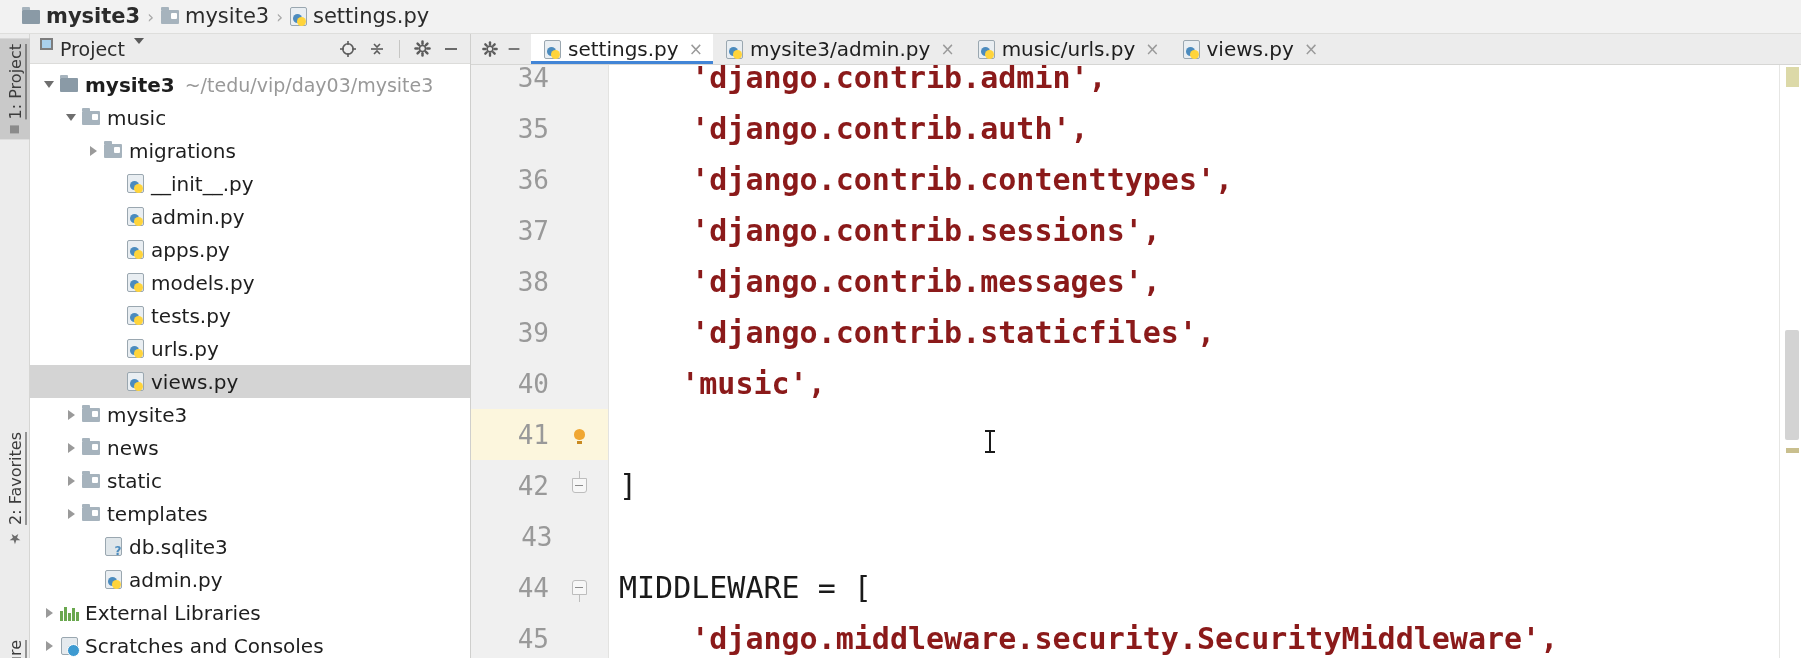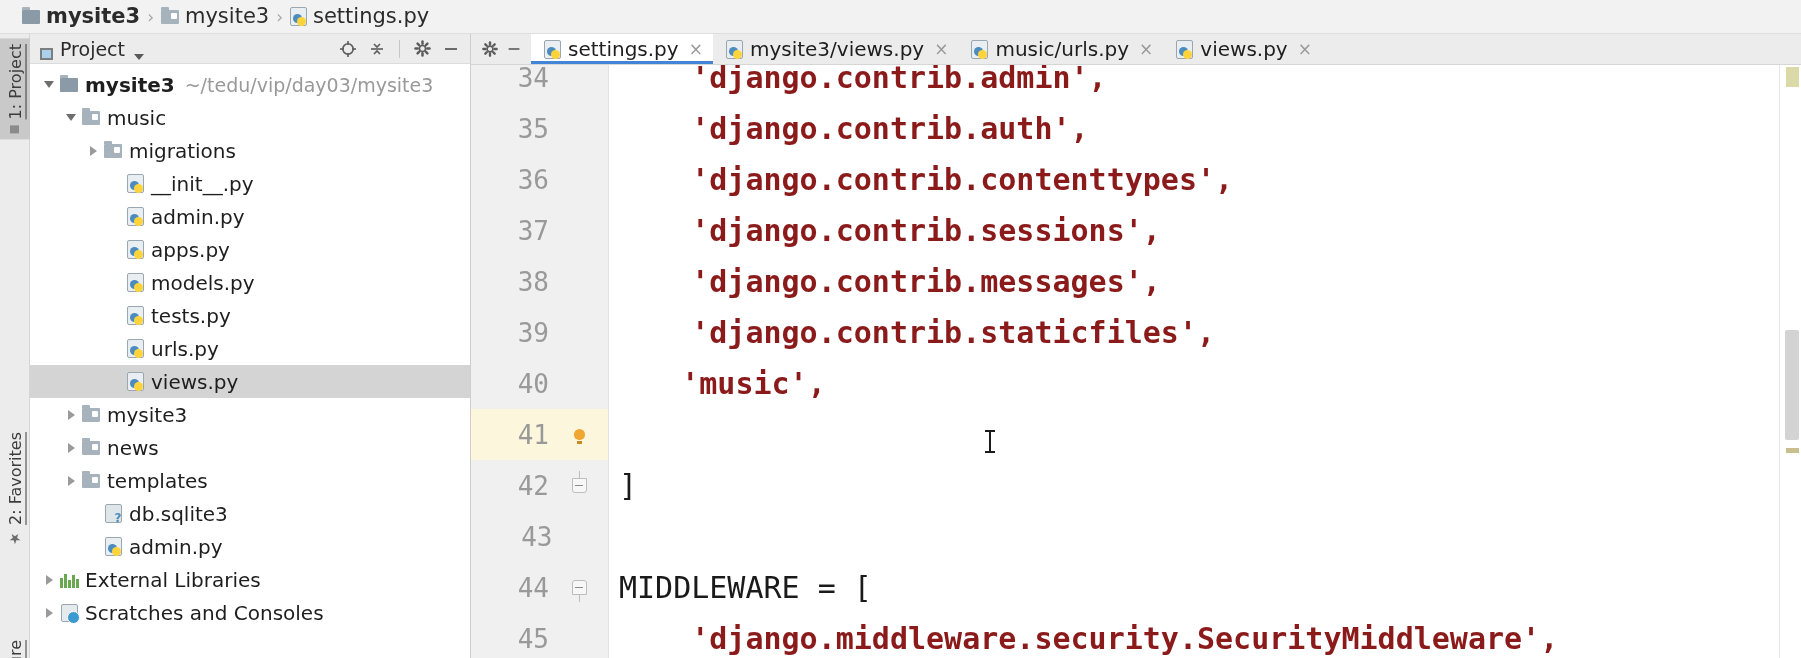--- a/index.html
+++ b/index.html
@@ -97,21 +97,21 @@
     height: 30px;
     min-height: 30px;
     background: #ececec;
     display: flex;
     align-items: center;
     padding: 0 8px 0 10px;
     border-bottom: 1px solid #dcdcda;
     gap: 7px;
   }
   .panel-title-group {
-    display: flex; align-items: flex-end; gap: 7px;
+    display: flex; align-items: flex-start; gap: 7px;
     font-size: 19px; color: #2b2b2b;
   }
   .panel-sq {
     width: 13px; height: 12px;
     border: 2px solid #7d7d7d;
     background: #a9d0ec;
   }
   .caret-down {
     width: 0; height: 0;
     border-left: 5px solid transparent;
@@ -644,20 +644,30 @@
             <span class="node-label">news</span>
           </div>
           <div class="tree-row">
             <span style="width: 32px; min-width: 32px;"></span>
             <span class="tw">
               <span class="tri-right"></span>
             </span>
             <span class="node-icon">
               <span class="folder src"></span>
             </span>
+            <span class="node-label">static</span>
+          </div>
+          <div class="tree-row">
+            <span style="width: 32px; min-width: 32px;"></span>
+            <span class="tw">
+              <span class="tri-right"></span>
+            </span>
+            <span class="node-icon">
+              <span class="folder src"></span>
+            </span>
             <span class="node-label">templates</span>
           </div>
           <div class="tree-row">
             <span style="width: 54px; min-width: 54px;"></span>
             <span class="tw"></span>
             <span class="node-icon">
               <span class="dbfile"></span>
             </span>
             <span class="node-label">db.sqlite3</span>
           </div>
@@ -724,21 +734,21 @@
           </span>
         </span>
         <div id="tabs" style="display:flex;align-items:stretch;">
             <div class="tab active">
               <span class="pyfile"></span>
               <span>settings.py</span>
               <span class="tab-close">×</span>
             </div>
             <div class="tab">
               <span class="pyfile"></span>
-              <span>mysite3/views.py</span>
+              <span>mysite3/admin.py</span>
               <span class="tab-close">×</span>
             </div>
             <div class="tab">
               <span class="pyfile"></span>
               <span>music/urls.py</span>
               <span class="tab-close">×</span>
             </div>
             <div class="tab">
               <span class="pyfile"></span>
               <span>views.py</span>

